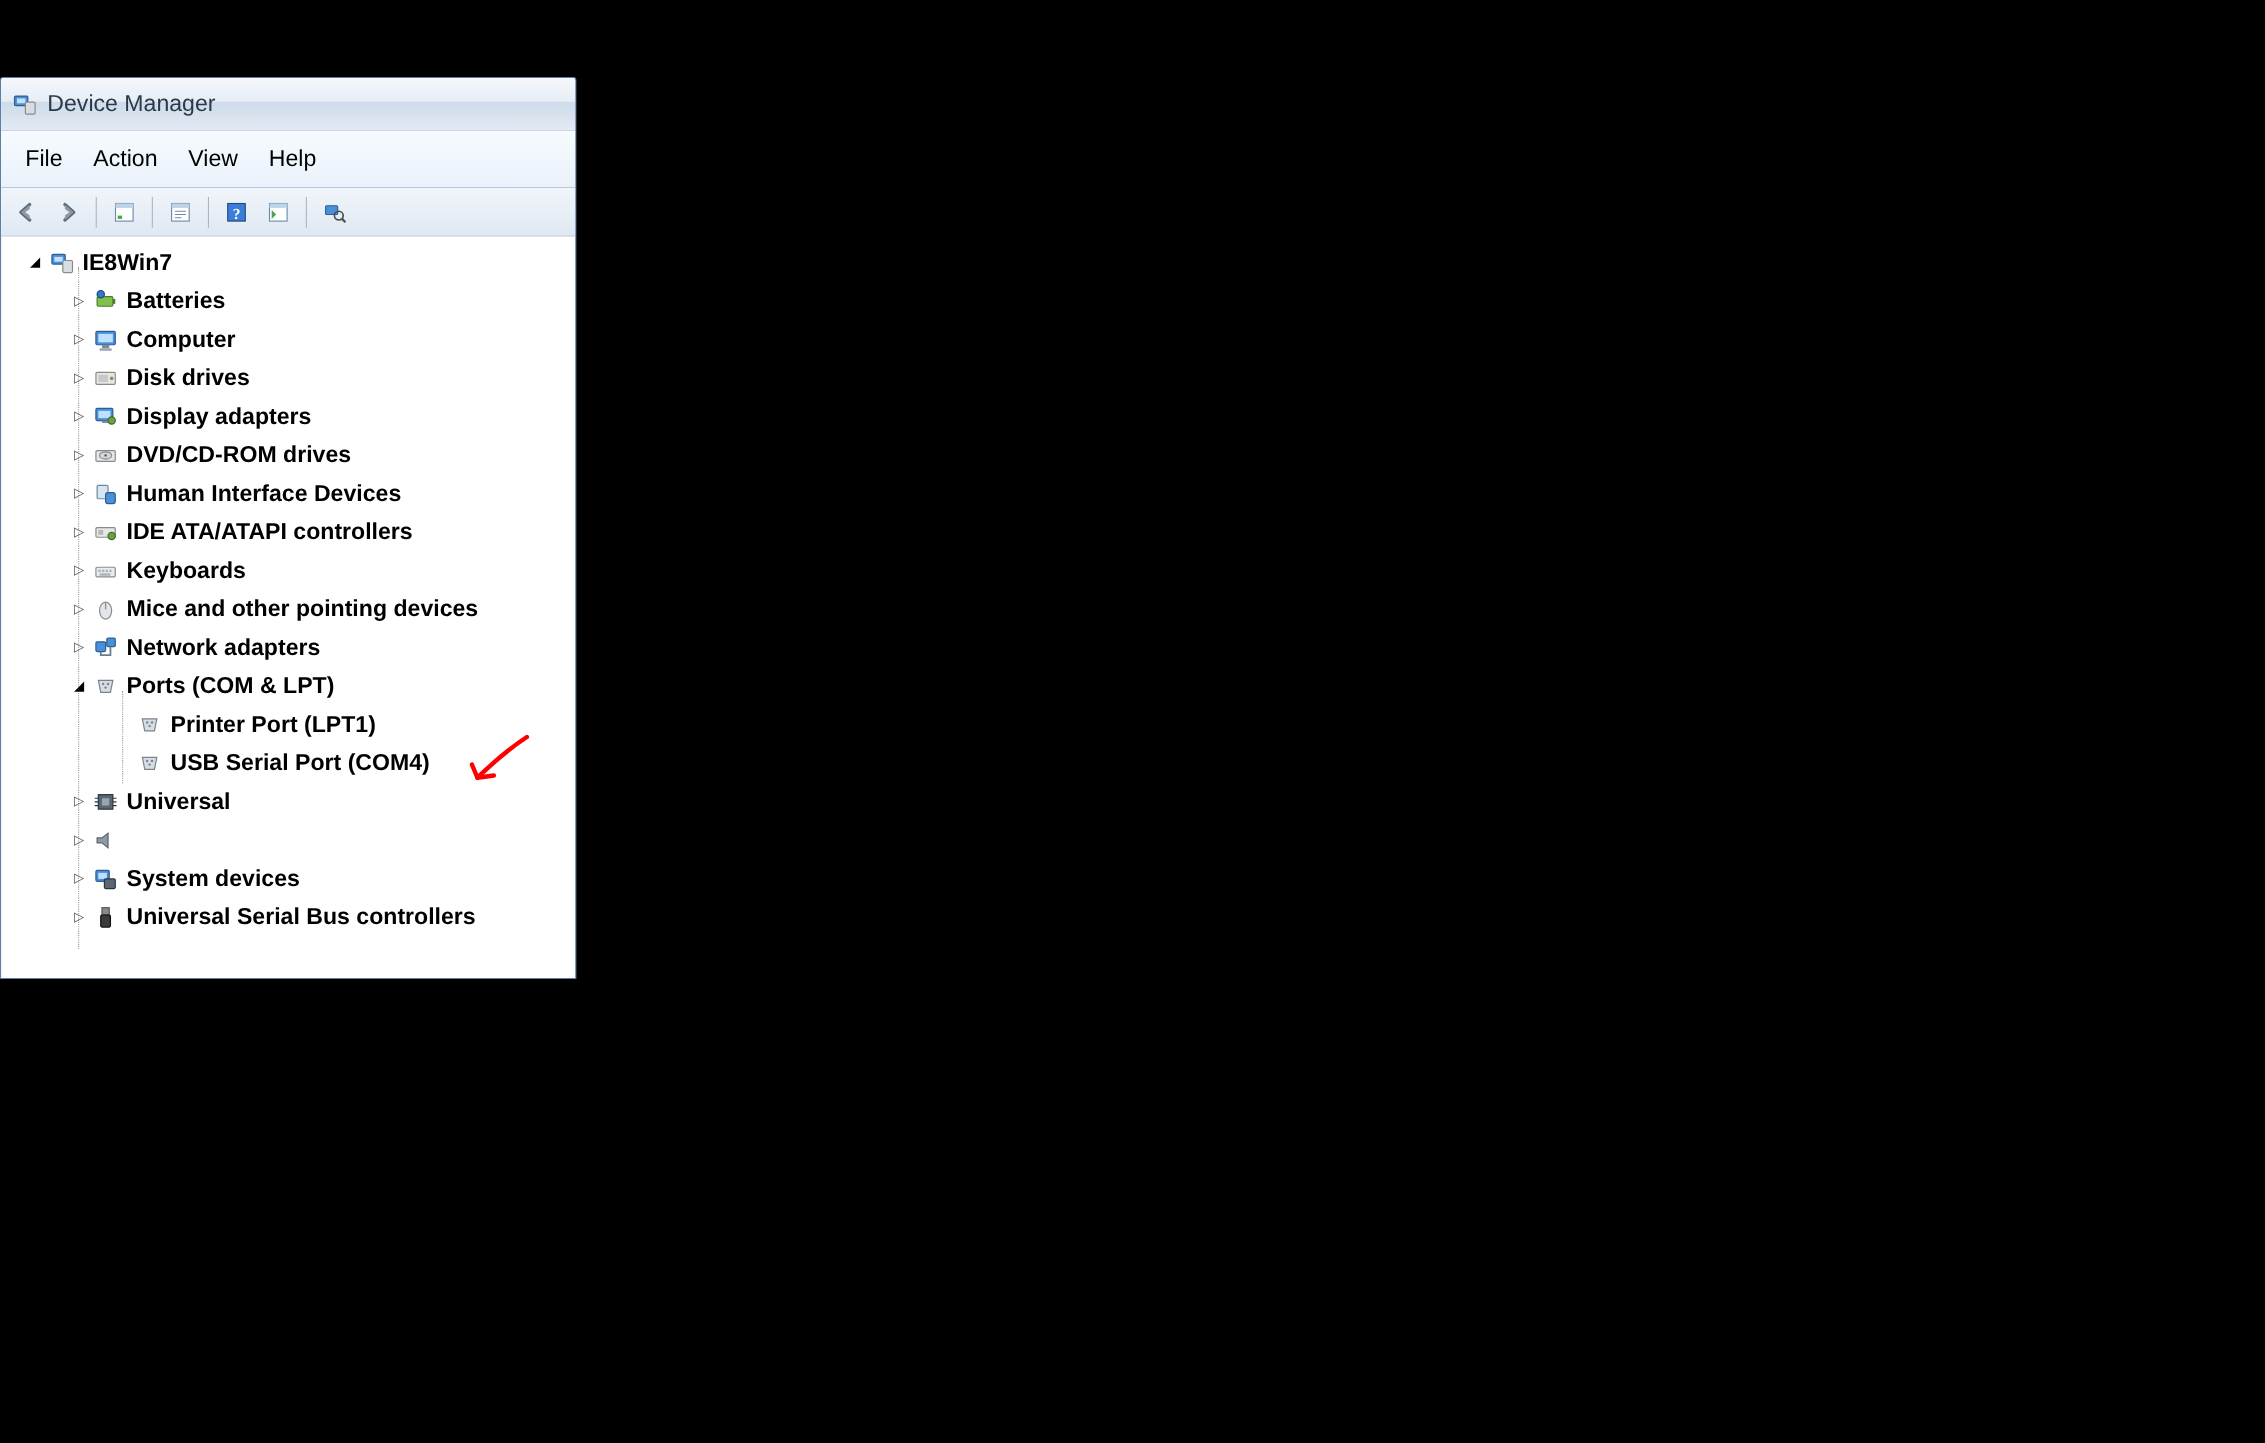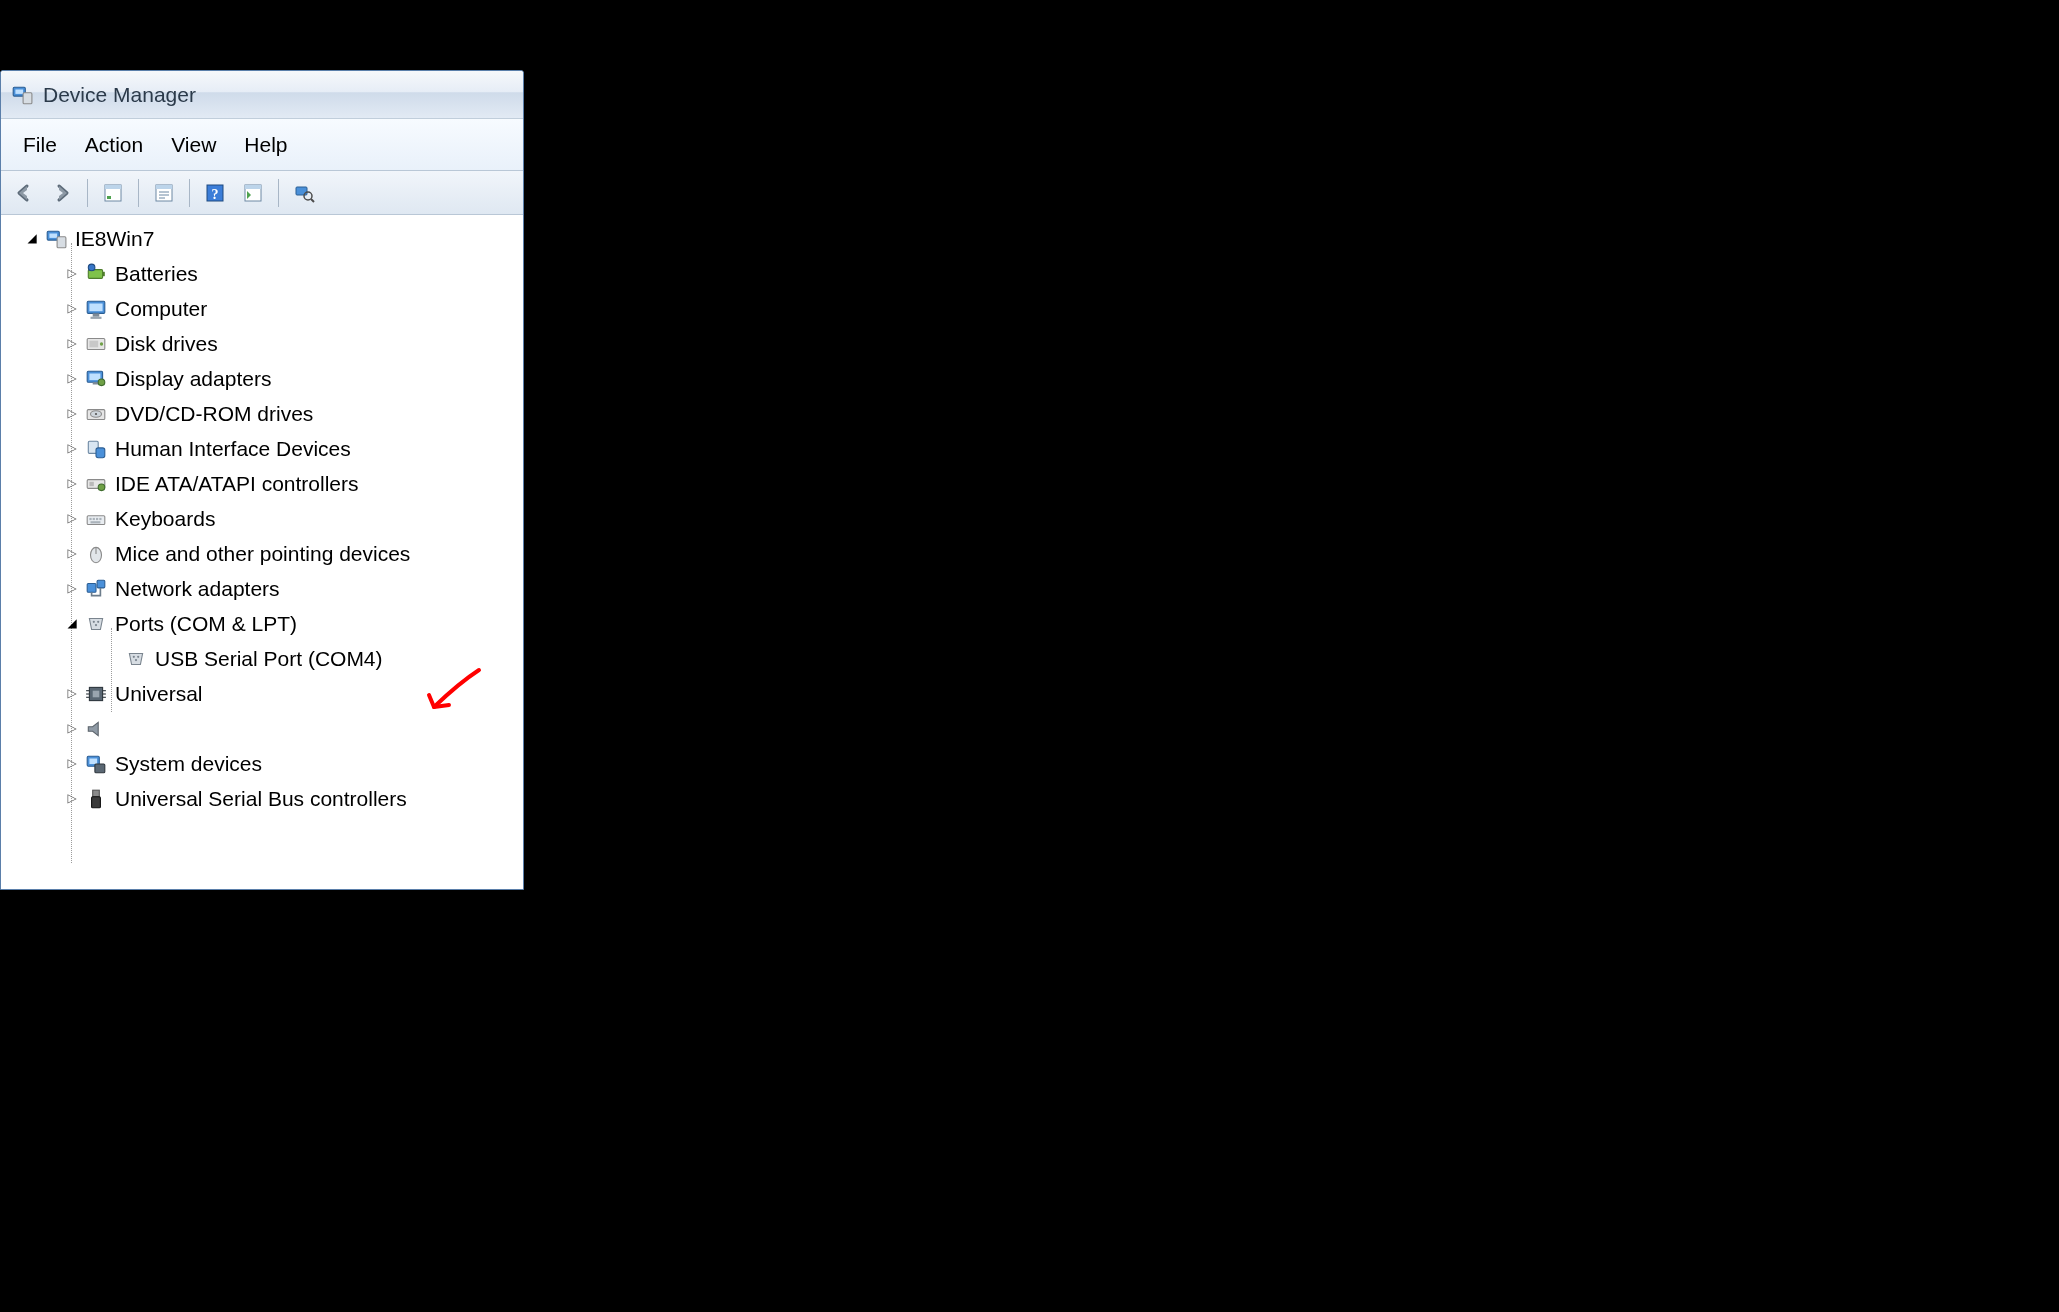--- a/index.html
+++ b/index.html
@@ -110,21 +110,21 @@
     font-size: 12px;
     color: #5a5a5a;
     cursor: default;
   }
   .glyph.open { color: #000; }
   .dev-icon {
     width: 30px; height: 22px;
     display: inline-flex; align-items: center; justify-content: center;
     margin: 0 4px 0 2px;
   }
-  .label { cursor: default; }
+  .label { cursor: default; font-weight: bold; }
 
   
   .ind0 { padding-left: 18px; }
   .ind1 { padding-left: 58px; }
   .ind2 { padding-left: 98px; }
 
   
   .vline {
     position: absolute;
     border-left: 1px dotted #9c9c9c;
@@ -463,20 +463,29 @@
     <div class="row ind1">
       <span class="glyph open">◢</span>
       <span class="dev-icon">
           <svg width="26" height="22" viewBox="0 0 20 20">
             <use href="#ico-port"></use>
           </svg>
         </span>
       <span class="label">Ports (COM &amp; LPT)</span>
     </div>
 
+    <div class="row ind2">
+      <span class="glyph"></span>
+      <span class="dev-icon">
+          <svg width="26" height="22" viewBox="0 0 20 20">
+            <use href="#ico-port"></use>
+          </svg>
+        </span>
+      <span class="label">Printer Port (LPT1)</span>
+    </div>
 
     <div class="row ind2">
       <span class="glyph"></span>
       <span class="dev-icon">
           <svg width="26" height="22" viewBox="0 0 20 20">
             <use href="#ico-port"></use>
           </svg>
         </span>
       <span class="label">USB Serial Port (COM4)</span>
     </div>

